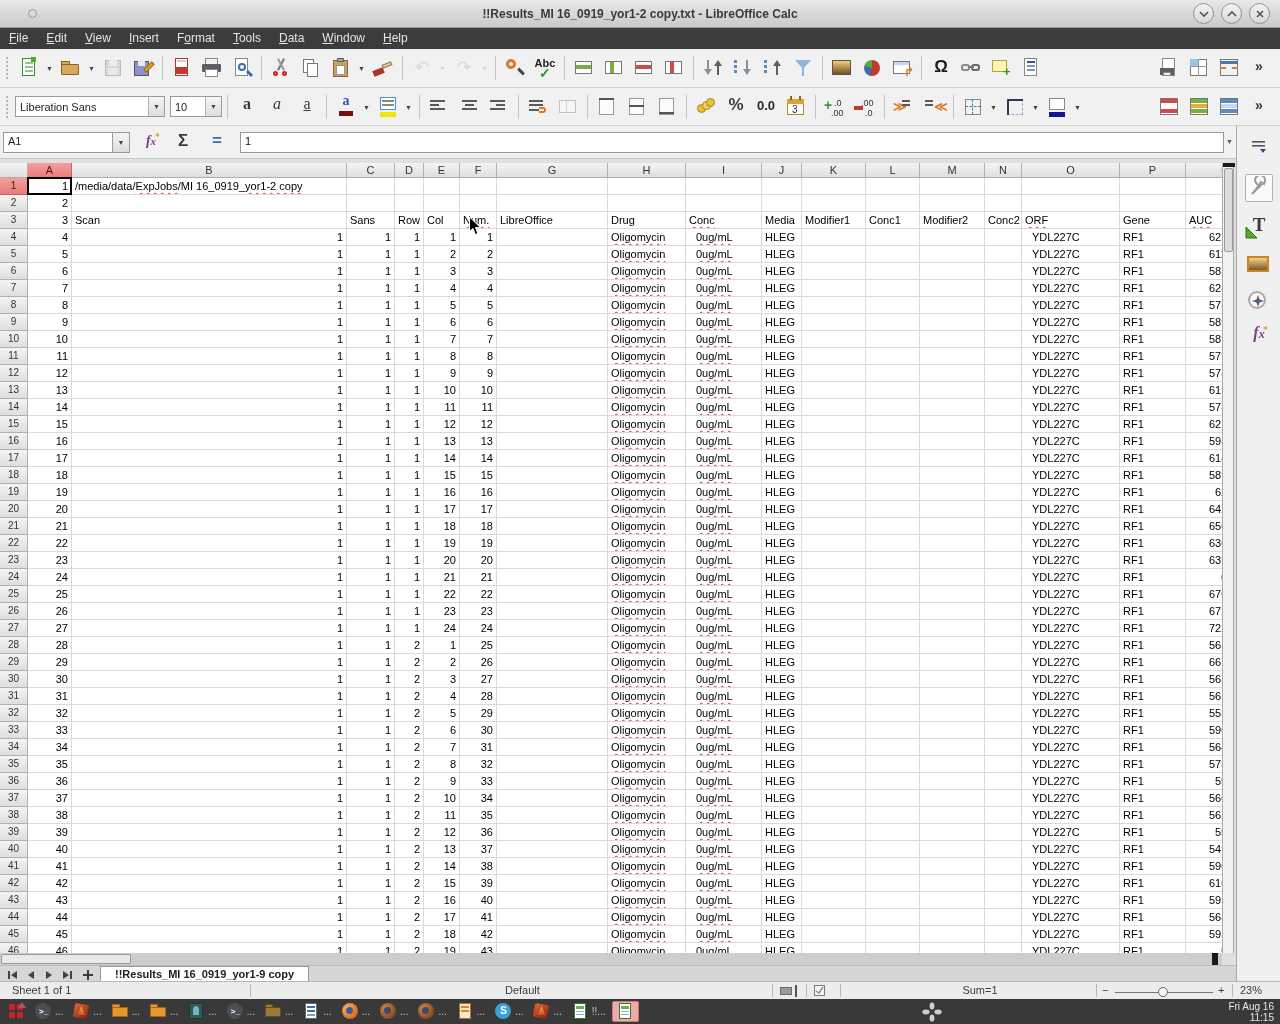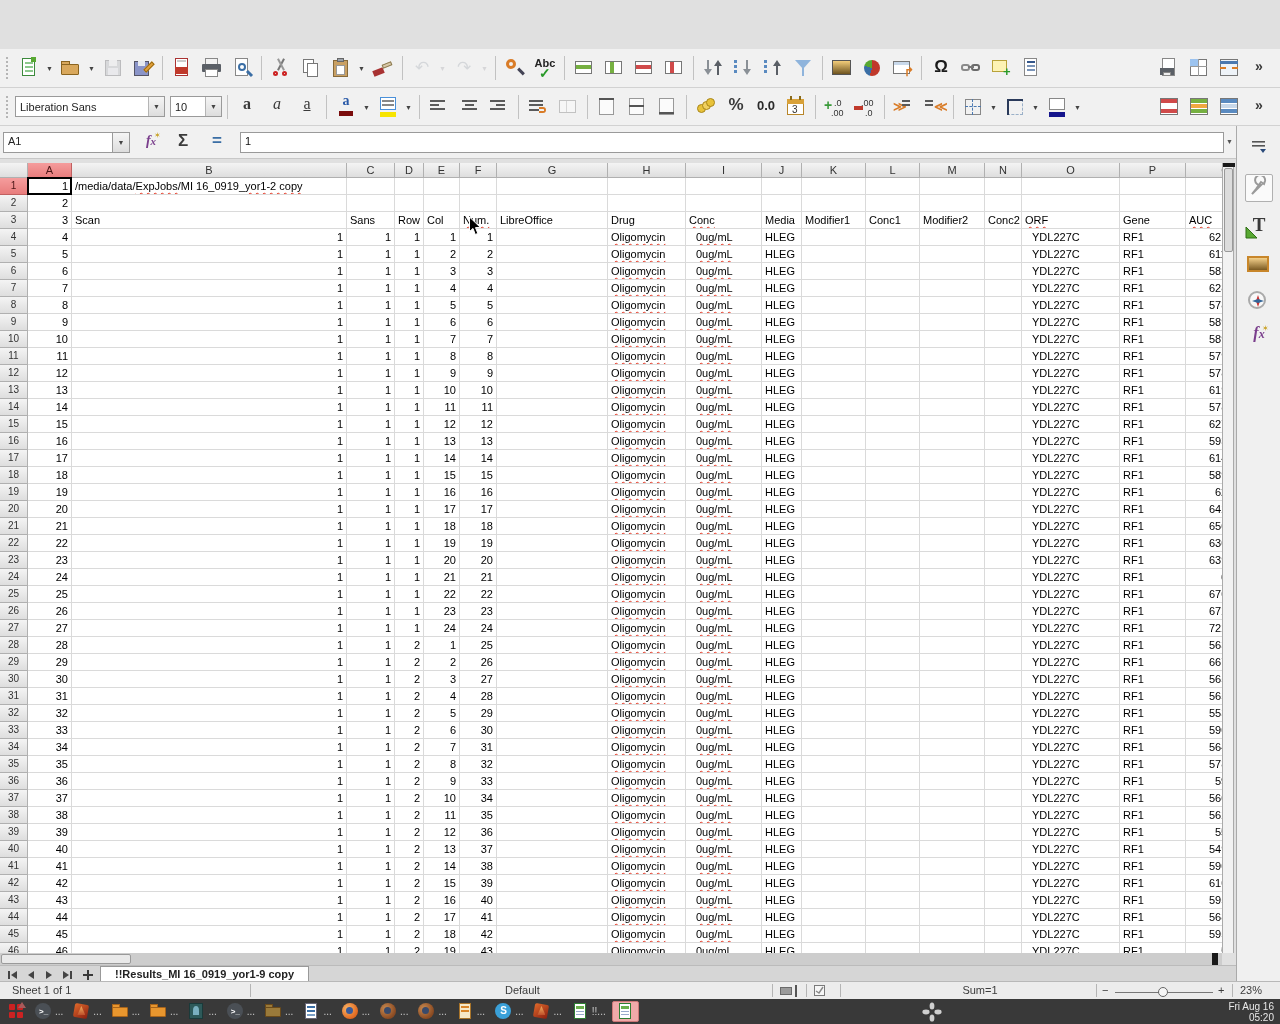--- a/index.html
+++ b/index.html
@@ -78,21 +78,51 @@
   #sidebar{position:absolute;left:1236px;top:126px;width:44px;height:855px;background:#f0f0f0;border-left:1px solid #aaa;}
   .sb-ic{position:absolute;left:8px;width:28px;height:28px;text-align:center;}
   #sb-properties{border:1px solid #b0b0b0;border-radius:2px;background:#fafafa;}
   #cursor{position:absolute;left:468px;top:216px;z-index:50;}
 </style>
 </head>
 <body>
 
 <div id="screen">
 
+  <div id="titlebar">
+    <div id="win-menu-dot"></div>
+    <div id="title-text">!!Results_MI 16_0919_yor1-2 copy.txt - LibreOffice Calc</div>
+    <div class="tb-circle" style="left:1193px;">
+        <svg width="12" height="12">
+          <path d="M2,4 L6,8 L10,4" fill="none" stroke="#555" stroke-width="1.6"></path>
+        </svg>
+      </div>
+    <div class="tb-circle" style="left:1221px;">
+        <svg width="12" height="12">
+          <path d="M2,8 L6,4 L10,8" fill="none" stroke="#555" stroke-width="1.6"></path>
+        </svg>
+      </div>
+    <div class="tb-circle" style="left:1249px;">
+        <svg width="12" height="12">
+          <path d="M3,3 L9,9 M9,3 L3,9" fill="none" stroke="#555" stroke-width="1.6"></path>
+        </svg>
+      </div>
+  </div>
 
+  <div id="menubar">
+      <div class="menu-item"><u>F</u>ile</div>
+      <div class="menu-item"><u>E</u>dit</div>
+      <div class="menu-item"><u>V</u>iew</div>
+      <div class="menu-item"><u>I</u>nsert</div>
+      <div class="menu-item">F<u>o</u>rmat</div>
+      <div class="menu-item"><u>T</u>ools</div>
+      <div class="menu-item"><u>D</u>ata</div>
+      <div class="menu-item"><u>W</u>indow</div>
+      <div class="menu-item"><u>H</u>elp</div>
+    </div>
 
   <div id="toolbar1" class="toolbar">
       <div class="grip"></div>
       <div class="tbtn">
         <div class="ic">
           <b style="left:5px;top:2px;width:13px;height:18px;background:#fff;border:1px solid #3c8a3c"></b>
           <b style="left:8px;top:6px;width:8px;height:2px;background:#8cc98c"></b>
           <b style="left:8px;top:10px;width:8px;height:2px;background:#8cc98c"></b>
           <b style="left:8px;top:14px;width:8px;height:2px;background:#8cc98c"></b>
           <b style="left:14px;top:1px;width:5px;height:5px;background:#58a832"></b>
@@ -1629,21 +1659,21 @@
           <g fill="#cfcfcf">
             <ellipse cx="10" cy="4" rx="2.4" ry="3.6"></ellipse>
             <ellipse cx="10" cy="16" rx="2.4" ry="3.6"></ellipse>
             <ellipse cx="4" cy="10" rx="3.6" ry="2.4"></ellipse>
             <ellipse cx="16" cy="10" rx="3.6" ry="2.4"></ellipse>
           </g>
           <circle cx="10" cy="10" r="2.2" fill="#393939"></circle>
         </svg></div>
       <div id="clock" style="order: 99;">
         <div>Fri Aug 16</div>
-        <div>05:20</div>
+        <div>11:15</div>
       </div>
     </div>
 
   <div id="sidebar">
     <div class="sb-ic" style="top:12px;"><svg width="20" height="16">
           <rect x="3" y="3" width="13" height="1.6" fill="#555"></rect>
           <rect x="3" y="7" width="13" height="1.6" fill="#555"></rect>
           <path d="M11,11 L17,11 L14,15 Z" fill="#2a4a7a"></path>
         </svg></div>
     <div class="sb-ic" id="sb-properties" style="top:48px;"><svg width="24" height="24" style="margin-top:1px;">

